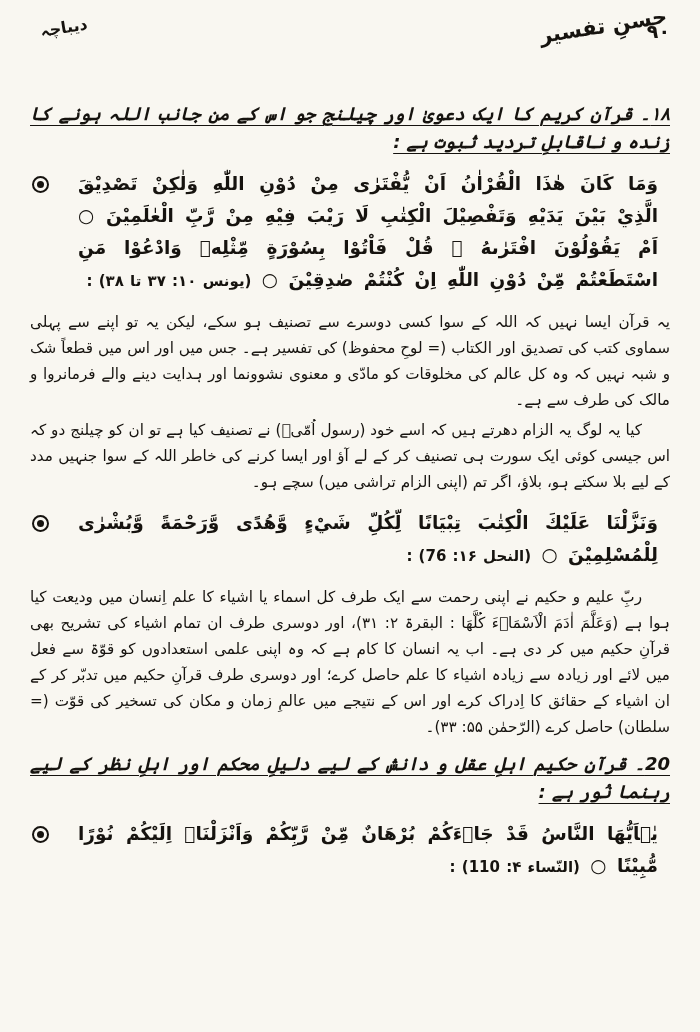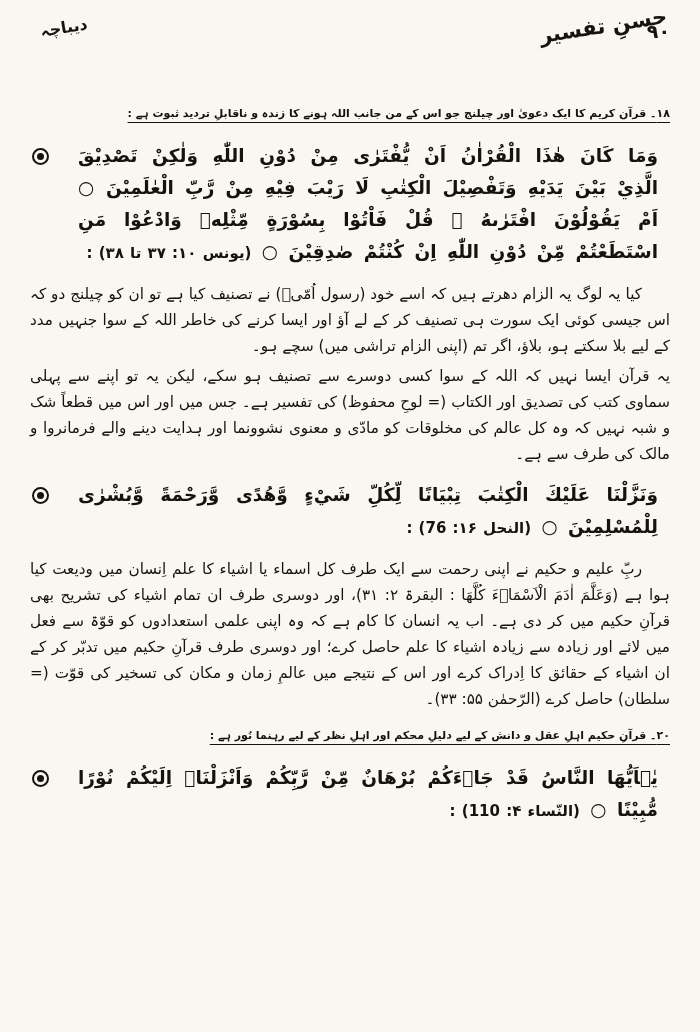--- a/index.html
+++ b/index.html
@@ -51,26 +51,27 @@
     font-size: 19px;
     font-weight: bold;
   }
   
   .body-text {
     direction: rtl;
     text-align: justify;
   }
   .heading {
     margin: 10px 0 4px 0;
-    font-size: 11px;
+    font-size: 18px;
     font-weight: bold;
     line-height: 28px;
     text-decoration: underline;
     text-decoration-thickness: 1px;
     text-underline-offset: 5px;
+    font-style: italic;
   }
   .verse-block {
     position: relative;
     padding-left: 36px;
     margin: 4px 0 4px 0;
   }
   .bullet {
     position: absolute;
     left: 2px;
     top: 8px;
@@ -126,36 +127,36 @@
   <div class="body-text">
 
     <section>
       <p class="heading">۱۸۔ قرآن کریم کا ایک دعویٰ اور چیلنج جو اس کے من جانب اللہ ہونے کا زندہ و ناقابلِ تردید ثبوت ہے :</p>
       <div class="verse-block">
         <span class="bullet">
             <span class="dot"></span>
           </span>
         <p class="verse"><span>وَمَا كَانَ هٰذَا الْقُرْاٰنُ اَنْ يُّفْتَرٰى مِنْ دُوْنِ اللّٰهِ وَلٰكِنْ تَصْدِيْقَ الَّذِيْ بَيْنَ يَدَيْهِ وَتَفْصِيْلَ الْكِتٰبِ لَا رَيْبَ فِيْهِ مِنْ رَّبِّ الْعٰلَمِيْنَ ○ اَمْ يَقُوْلُوْنَ افْتَرٰىهُ ۚ قُلْ فَاْتُوْا بِسُوْرَةٍ مِّثْلِهٖ وَادْعُوْا مَنِ اسْتَطَعْتُمْ مِّنْ دُوْنِ اللّٰهِ اِنْ كُنْتُمْ صٰدِقِيْنَ ○</span> <span class="ref">(یونس ۱۰: ۳۷ تا ۳۸) :</span></p>
       </div>
+      <p class="commentary">یہ قرآن ایسا نہیں کہ اللہ کے سوا کسی دوسرے سے تصنیف ہو سکے، لیکن یہ تو اپنے سے پہلی سماوی کتب کی تصدیق اور الکتاب (= لوحِ محفوظ) کی تفسیر ہے۔ جس میں اور اس میں قطعاً شک و شبہ نہیں کہ وہ کل عالم کی مخلوقات کو مادّی و معنوی نشوونما اور ہدایت دینے والے فرمانروا و مالک کی طرف سے ہے۔</p>
       <p class="commentary indent">کیا یہ لوگ یہ الزام دھرتے ہیں کہ اسے خود (رسول اُمّیؐ) نے تصنیف کیا ہے تو ان کو چیلنج دو کہ اس جیسی کوئی ایک سورت ہی تصنیف کر کے لے آؤ اور ایسا کرنے کی خاطر اللہ کے سوا جنہیں مدد کے لیے بلا سکتے ہو، بلاؤ، اگر تم (اپنی الزام تراشی میں) سچے ہو۔</p>
-      <p class="commentary">یہ قرآن ایسا نہیں کہ اللہ کے سوا کسی دوسرے سے تصنیف ہو سکے، لیکن یہ تو اپنے سے پہلی سماوی کتب کی تصدیق اور الکتاب (= لوحِ محفوظ) کی تفسیر ہے۔ جس میں اور اس میں قطعاً شک و شبہ نہیں کہ وہ کل عالم کی مخلوقات کو مادّی و معنوی نشوونما اور ہدایت دینے والے فرمانروا و مالک کی طرف سے ہے۔</p>
     </section>
 
     <section>
       <div class="verse-block">
         <span class="bullet">
             <span class="dot"></span>
           </span>
         <p class="verse"><span>وَنَزَّلْنَا عَلَيْكَ الْكِتٰبَ تِبْيَانًا لِّكُلِّ شَيْءٍ وَّهُدًى وَّرَحْمَةً وَّبُشْرٰى لِلْمُسْلِمِيْنَ ○</span> <span class="ref">(النحل ۱۶: 76) :</span></p>
       </div>
       <p class="commentary indent">ربِّ علیم و حکیم نے اپنی رحمت سے ایک طرف کل اسماء یا اشیاء کا علم اِنسان میں ودیعت کیا ہوا ہے (وَعَلَّمَ اٰدَمَ الْاَسْمَاۤءَ كُلَّهَا : البقرۃ ۲: ۳۱)، اور دوسری طرف ان تمام اشیاء کی تشریح بھی قرآنِ حکیم میں کر دی ہے۔ اب یہ انسان کا کام ہے کہ وہ اپنی علمی استعدادوں کو قوّۃ سے فعل میں لائے اور زیادہ سے زیادہ اشیاء کا علم حاصل کرے؛ اور دوسری طرف قرآنِ حکیم میں تدبّر کر کے ان اشیاء کے حقائق کا اِدراک کرے اور اس کے نتیجے میں عالمِ زمان و مکان کی تسخیر کی قوّت (= سلطان) حاصل کرے (الرّحمٰن ۵۵: ۳۳)۔</p>
     </section>
 
     <section>
-      <p class="heading">۲۰۔ قرآنِ حکیم اہلِ عقل و دانش کے لیے دلیلِ محکم اور اہلِ نظر کے لیے رہنما نُور ہے :</p>
+      <p class="heading">20۔ قرآنِ حکیم اہلِ عقل و دانش کے لیے دلیلِ محکم اور اہلِ نظر کے لیے رہنما نُور ہے :</p>
       <div class="verse-block">
         <span class="bullet">
             <span class="dot"></span>
           </span>
         <p class="verse"><span>يٰۤاَيُّهَا النَّاسُ قَدْ جَاۤءَكُمْ بُرْهَانٌ مِّنْ رَّبِّكُمْ وَاَنْزَلْنَاۤ اِلَيْكُمْ نُوْرًا مُّبِيْنًا ○</span> <span class="ref">(النّساء ۴: 110) :</span></p>
       </div>
     </section>
 
   </div>
 </div>

